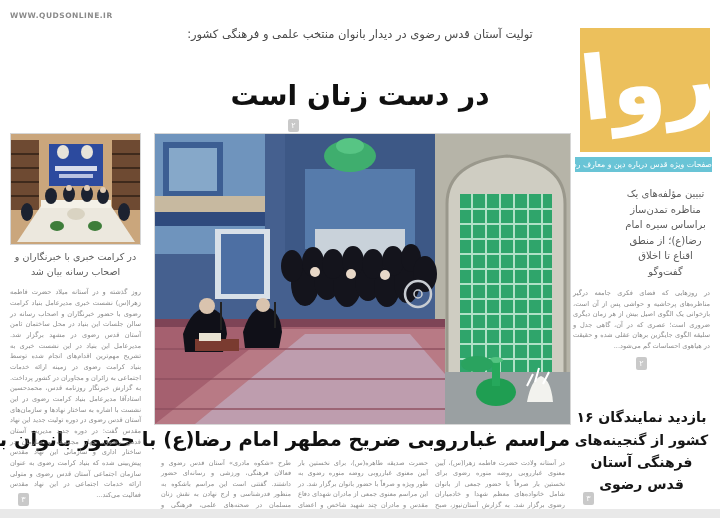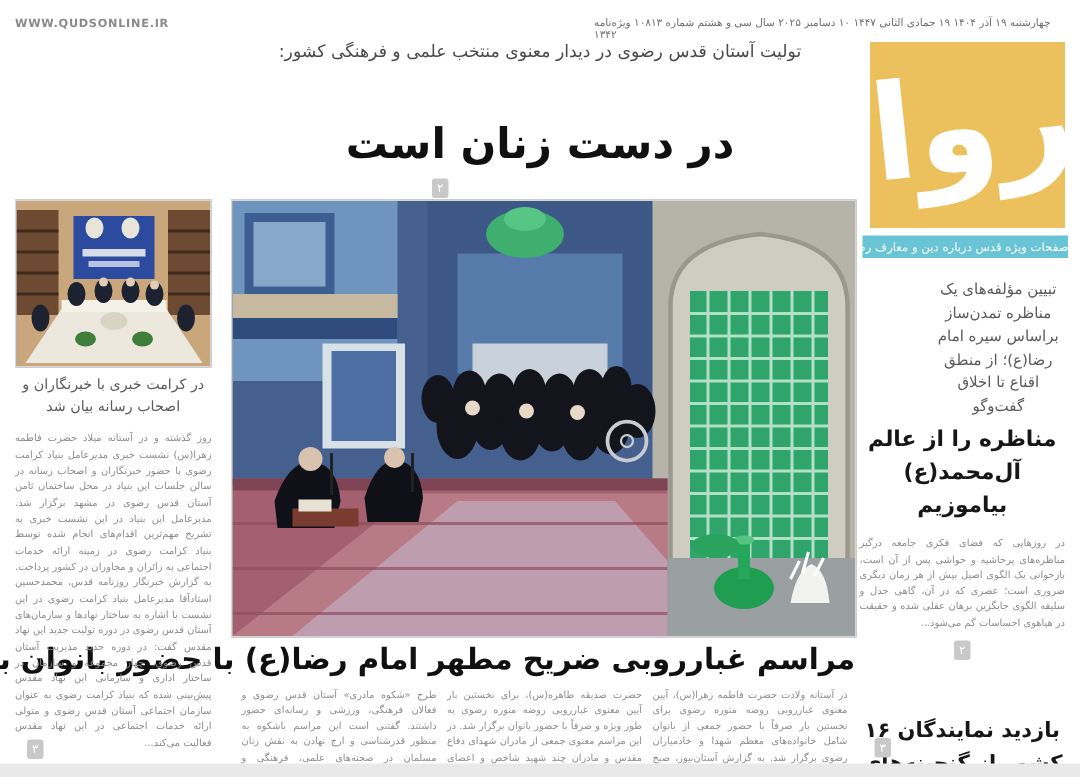--- a/index.html
+++ b/index.html
@@ -57,28 +57,27 @@
   .l-body   { font-size:6.6px; line-height:1.62; color:#8b8b8b; text-align:justify; margin-top:8px; }
 
   .bottom-bar { position:absolute; left:0; top:509px; width:720px; height:9px; background:#e9e9e9; }
 </style>
 </head>
 <body>
 
 <div id="page">
 
   <div class="site-url">WWW.QUDSONLINE.IR</div>
-  <div class="dateline">چهارشنبه ۱۹ آذر ۱۴۰۴  ۱۹ جمادی الثانی ۱۴۴۷  ۱۰ دسامبر ۲۰۲۵  سال سی و هشتم  شماره ۱۰۸۱۳  ویژه‌نامه ۱۳۴۲</div>
 
   <div class="logo-box">
     <div class="logo-word">رواق</div>
   </div>
   <div class="tagline">صفحات ویژه قدس درباره دین و معارف رضوی</div>
 
-  <div class="lead-kicker">تولیت آستان قدس رضوی در دیدار معنوی منتخب علمی و فرهنگی کشور:</div>
+  <div class="lead-kicker">تولیت آستان قدس رضوی در دیدار بانوان منتخب علمی و فرهنگی کشور:</div>
   <div class="lead-head">
     <br>
     <span>در دست زنان است</span>
   </div>
   <div class="page-badge" style="right:421px; top:119px;">۲</div>
 
   <div class="photo main-photo">
     <svg width="415" height="290" viewBox="0 0 415 290">
       <rect x="0" y="0" width="415" height="190" fill="#45608f"></rect>
       <rect x="0" y="0" width="110" height="120" fill="#6f94bd"></rect>
@@ -211,21 +210,20 @@
     </svg>
   </div>
 
   <div class="dust-head">مراسم غبارروبی ضریح مطهر امام رضا(ع) با حضور بانوان برگزار شد</div>
   <div class="dust-col dust-c1">در آستانه ولادت حضرت فاطمه زهرا(س)، آیین معنوی غبارروبی روضه منوره رضوی برای نخستین بار صرفاً با حضور جمعی از بانوان شامل خانواده‌های معظم شهدا و خادمیاران رضوی برگزار شد. به گزارش آستان‌نیوز، صبح روز ۱۶ آذر ماه به مناسبت میلاد باسعادت</div>
   <div class="dust-col dust-c2">حضرت صدیقه طاهره(س)، برای نخستین بار آیین معنوی غبارروبی روضه منوره رضوی به طور ویژه و صرفاً با حضور بانوان برگزار شد. در این مراسم معنوی جمعی از مادران شهدای دفاع مقدس و مادران چند شهید شاخص و اعضای هیئت علمی دانشگاه‌های کشور و مشهد، برگزیدگان ملی</div>
   <div class="dust-col dust-c3">طرح «شکوه مادری» آستان قدس رضوی و فعالان فرهنگی، ورزشی و رسانه‌ای حضور داشتند. گفتنی است این مراسم باشکوه به منظور قدرشناسی و ارج نهادن به نقش زنان مسلمان در صحنه‌های علمی، فرهنگی و اجتماعی کشور در فضایی آکنده از معنویت برگزار شد.</div>
 
   <div class="right-col">
     <div class="r-kicker">تبیین مؤلفه‌های یک مناظره تمدن‌ساز براساس سیره امام رضا(ع)؛ از منطق اقناع تا اخلاق گفت‌وگو</div>
-    <div class="r-head">مناظره را از عالم آل‌محمد(ع) بیاموزیم</div>
     <div class="r-body">در روزهایی که فضای فکری جامعه درگیر مناظره‌های پرحاشیه و حواشی پس از آن است، بازخوانی یک الگوی اصیل بیش از هر زمان دیگری ضروری است؛ عصری که در آن، گاهی جدل و سلیقه الگوی جایگزین برهان عقلی شده و حقیقت در هیاهوی احساسات گم می‌شود...</div>
     <div class="page-badge" style="position:relative; right:auto; top:auto; margin:6px auto 0;">۲</div>
 
     <div class="r-head2">بازدید نمایندگان ۱۶ کشور از گنجینه‌های فرهنگی آستان قدس رضوی</div>
 
   </div>
   <div class="page-badge" style="right:126px; top:492px; right:auto; left:583px;">۳</div>
 
   <div class="left-col">
     <div class="l-kicker">در کرامت خبری با خبرنگاران و اصحاب رسانه بیان شد</div>

